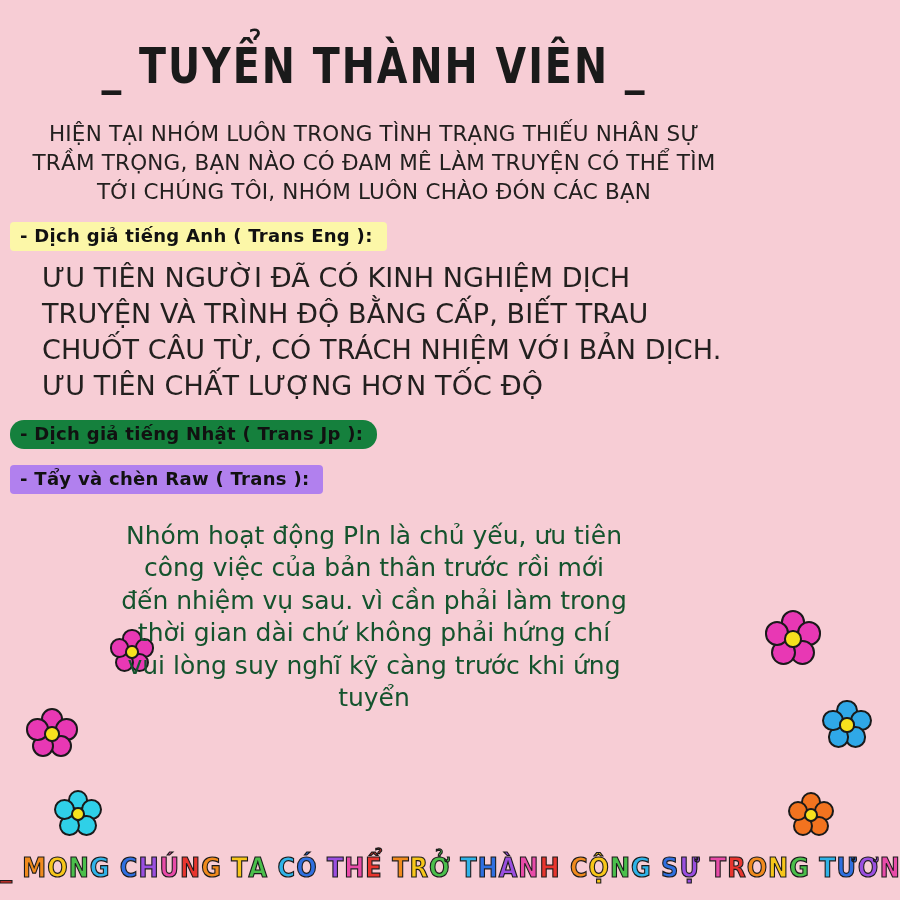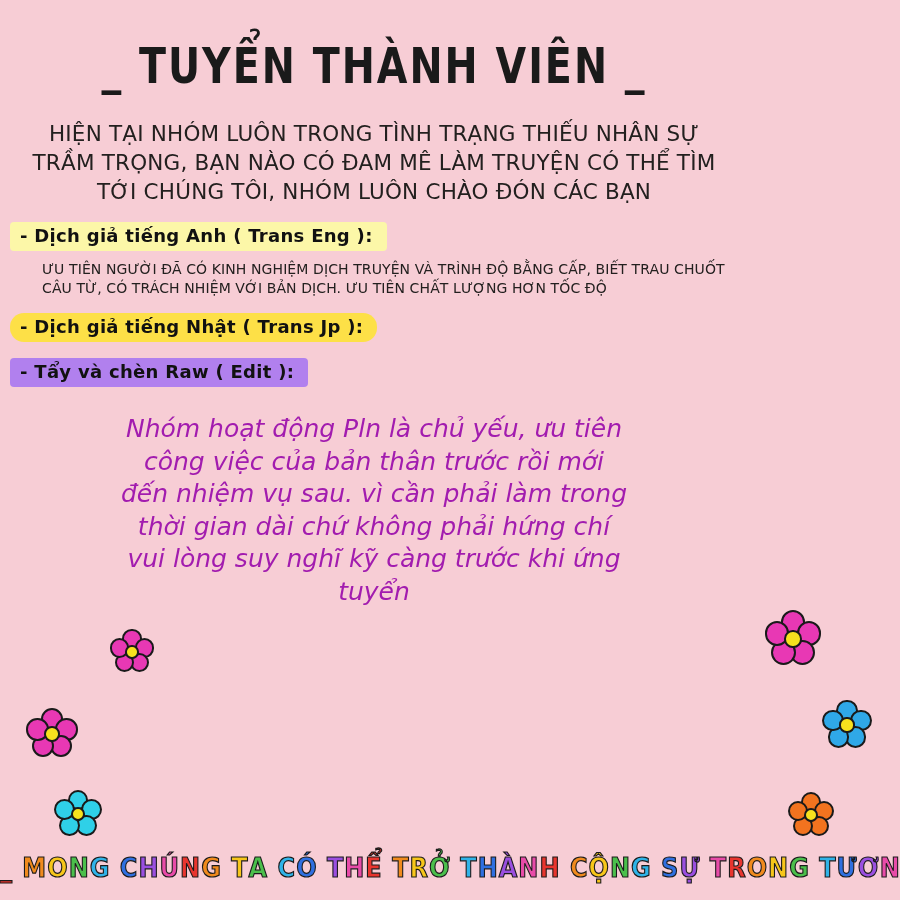--- a/index.html
+++ b/index.html
@@ -55,45 +55,44 @@
   .section-head {
     display: inline-block;
     font-size: 18px;
     font-weight: bold;
     color: #111;
     padding: 3px 14px 5px 10px;
     border-radius: 4px;
     letter-spacing: 0.3px;
   }
   .hl-yellow { background: #fcf7a8; }
-  .hl-blue   { background: #fde047; border-radius: 14px; }
+  .hl-blue   { background: #15803d; border-radius: 14px; }
   .hl-purple { background: #b180ee; }
 
   .section-body {
-    font-size: 14px;
+    font-size: 27px;
     color: #23201f;
     line-height: 1.33;
     margin-top: 9px;
     padding-left: 32px;
     padding-right: 20px;
     text-transform: uppercase;
     letter-spacing: 0.1px;
   }
 
   
   .note {
     text-align: center;
     font-size: 25px;
-    color: #a21caf;
+    color: #14532d;
     line-height: 1.3;
     margin-top: 26px;
     padding: 0 120px;
     position: relative;
     z-index: 3;
-    font-style: italic;
   }
 
   
   .footer {
     position: absolute;
     left: 0;
     right: 0;
     bottom: 18px;
     text-align: center;
     font-size: 24px;
@@ -139,21 +138,21 @@
   <div class="section">
     <div class="section-head hl-yellow">- Dịch giả tiếng Anh ( Trans Eng ):</div>
     <div class="section-body">ƯU TIÊN NGƯỜI ĐÃ CÓ KINH NGHIỆM DỊCH TRUYỆN VÀ TRÌNH ĐỘ BẰNG CẤP, BIẾT TRAU CHUỐT CÂU TỪ, CÓ TRÁCH NHIỆM VỚI BẢN DỊCH. ƯU TIÊN CHẤT LƯỢNG HƠN TỐC ĐỘ</div>
   </div>
 
   <div class="section">
     <div class="section-head hl-blue">- Dịch giả tiếng Nhật ( Trans Jp ):</div>
   </div>
 
   <div class="section">
-    <div class="section-head hl-purple">- Tẩy và chèn Raw ( Edit ):</div>
+    <div class="section-head hl-purple">- Tẩy và chèn Raw ( Trans ):</div>
   </div>
 
   <div class="note">Nhóm hoạt động Pln là chủ yếu, ưu tiên công việc của bản thân trước rồi mới đến nhiệm vụ sau. vì cần phải làm trong thời gian dài chứ không phải hứng chí vui lòng suy nghĩ kỹ càng trước khi ứng tuyển</div>
 
   <div class="footer"><span style="color: rgb(232, 53, 46);">_</span><span>&nbsp;</span><span style="color: rgb(240, 138, 29);">M</span><span style="color: rgb(247, 198, 26);">O</span><span style="color: rgb(75, 191, 75);">N</span><span style="color: rgb(47, 179, 232);">G</span><span>&nbsp;</span><span style="color: rgb(47, 111, 224);">C</span><span style="color: rgb(154, 79, 224);">H</span><span style="color: rgb(232, 75, 168);">Ú</span><span style="color: rgb(232, 53, 46);">N</span><span style="color: rgb(240, 138, 29);">G</span><span>&nbsp;</span><span style="color: rgb(247, 198, 26);">T</span><span style="color: rgb(75, 191, 75);">A</span><span>&nbsp;</span><span style="color: rgb(47, 179, 232);">C</span><span style="color: rgb(47, 111, 224);">Ó</span><span>&nbsp;</span><span style="color: rgb(154, 79, 224);">T</span><span style="color: rgb(232, 75, 168);">H</span><span style="color: rgb(232, 53, 46);">Ể</span><span>&nbsp;</span><span style="color: rgb(240, 138, 29);">T</span><span style="color: rgb(247, 198, 26);">R</span><span style="color: rgb(75, 191, 75);">Ở</span><span>&nbsp;</span><span style="color: rgb(47, 179, 232);">T</span><span style="color: rgb(47, 111, 224);">H</span><span style="color: rgb(154, 79, 224);">À</span><span style="color: rgb(232, 75, 168);">N</span><span style="color: rgb(232, 53, 46);">H</span><span>&nbsp;</span><span style="color: rgb(240, 138, 29);">C</span><span style="color: rgb(247, 198, 26);">Ộ</span><span style="color: rgb(75, 191, 75);">N</span><span style="color: rgb(47, 179, 232);">G</span><span>&nbsp;</span><span style="color: rgb(47, 111, 224);">S</span><span style="color: rgb(154, 79, 224);">Ự</span><span>&nbsp;</span><span style="color: rgb(232, 75, 168);">T</span><span style="color: rgb(232, 53, 46);">R</span><span style="color: rgb(240, 138, 29);">O</span><span style="color: rgb(247, 198, 26);">N</span><span style="color: rgb(75, 191, 75);">G</span><span>&nbsp;</span><span style="color: rgb(47, 179, 232);">T</span><span style="color: rgb(47, 111, 224);">Ư</span><span style="color: rgb(154, 79, 224);">Ơ</span><span style="color: rgb(232, 75, 168);">N</span></div>
 
   <div id="flower-layer">
       <div class="flower" style="left: 762px; top: 608px; width: 62px; height: 62px;">
         <div class="petal" style="width: 24.8px; height: 24.8px; left: 18.6px; top: 1.86px; background: rgb(232, 56, 180);"></div>
         <div class="petal" style="width: 24.8px; height: 24.8px; left: 34.5207px; top: 13.4271px; background: rgb(232, 56, 180);"></div>

